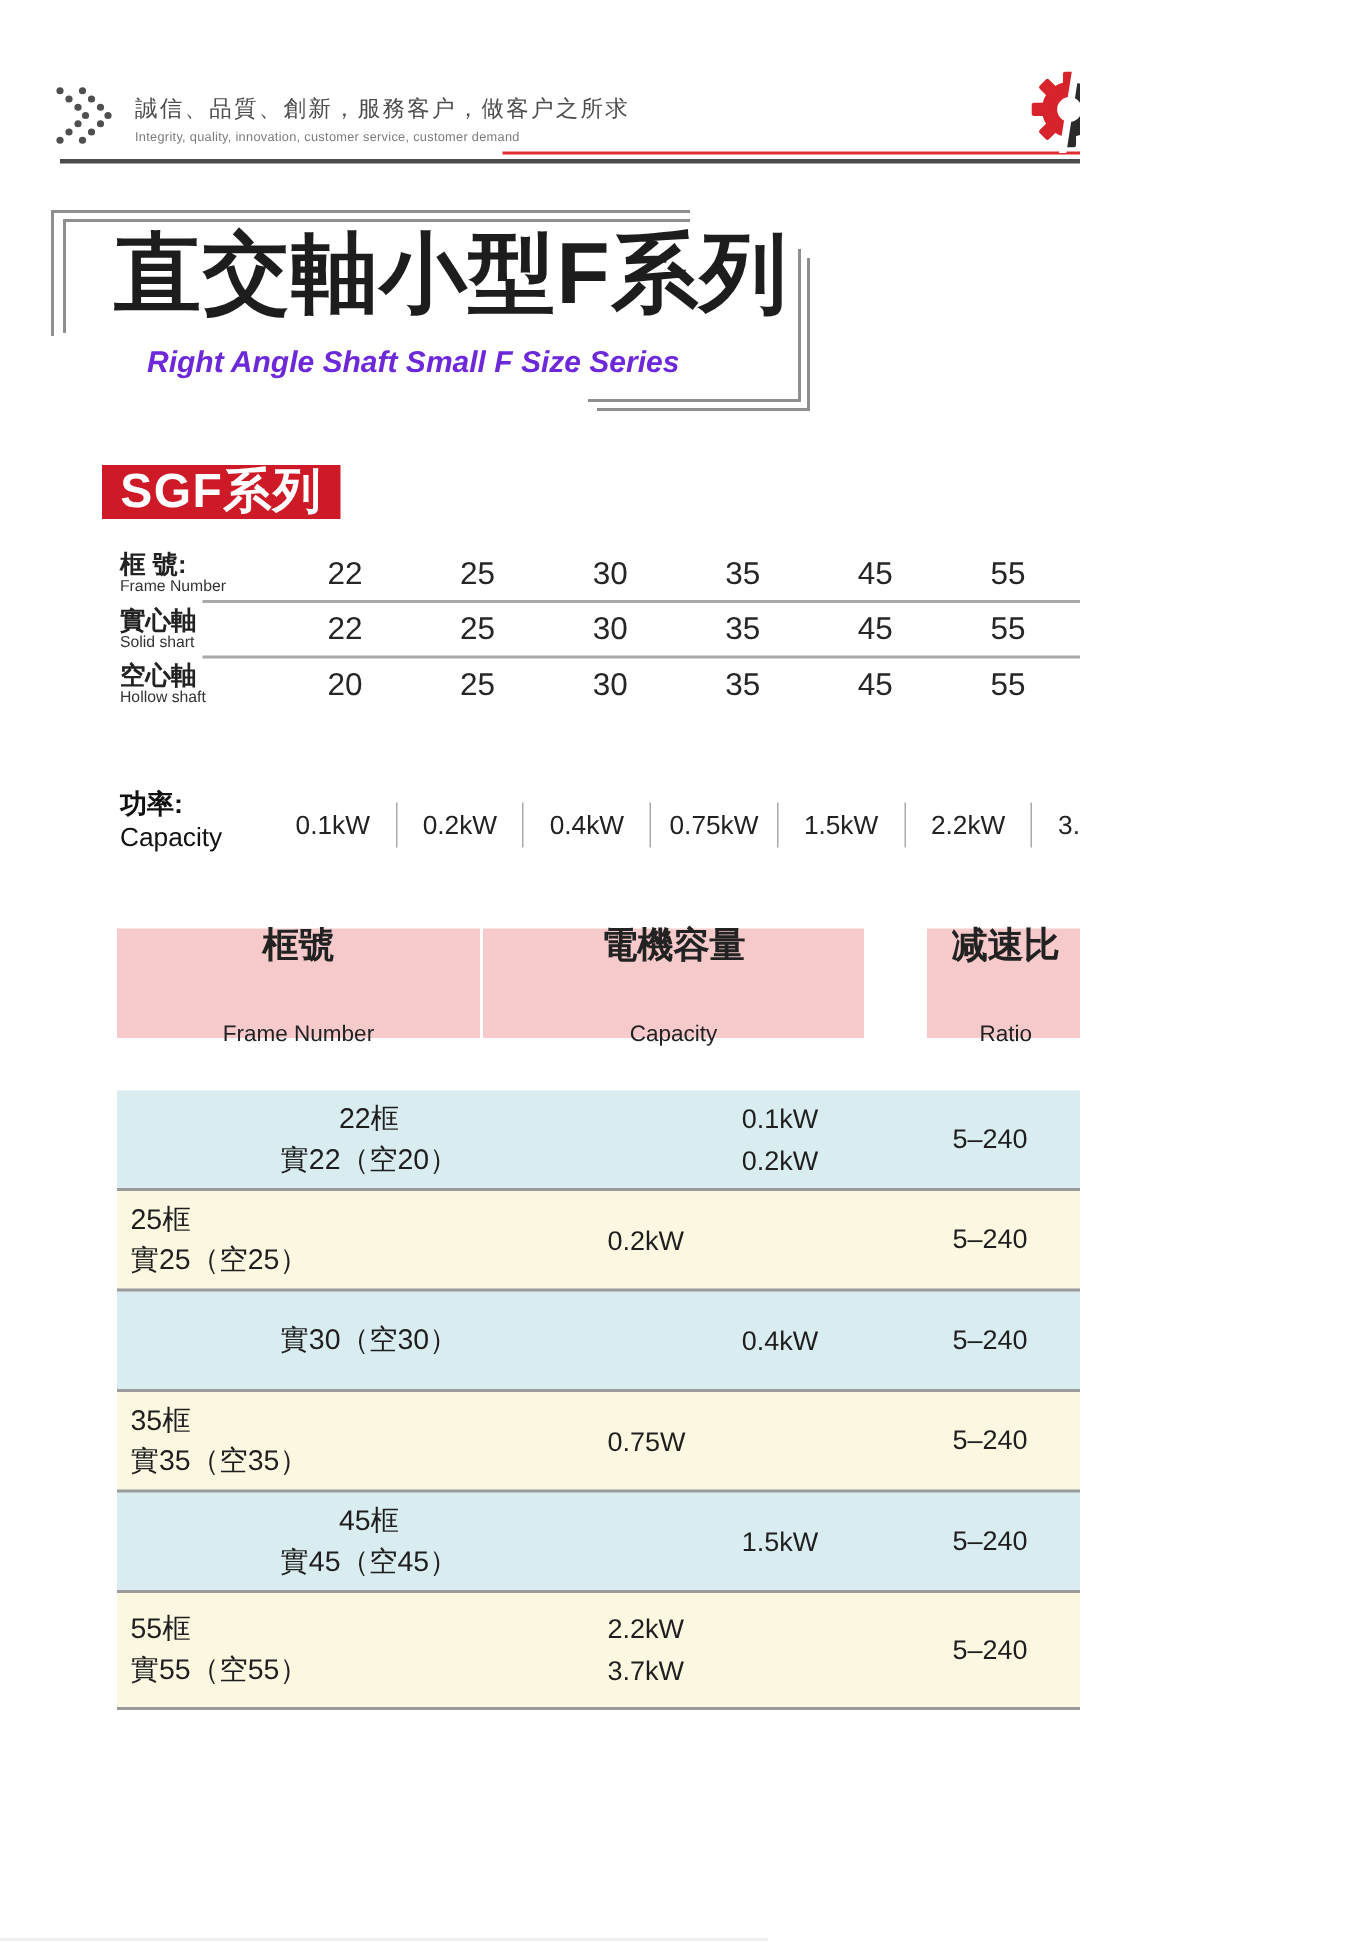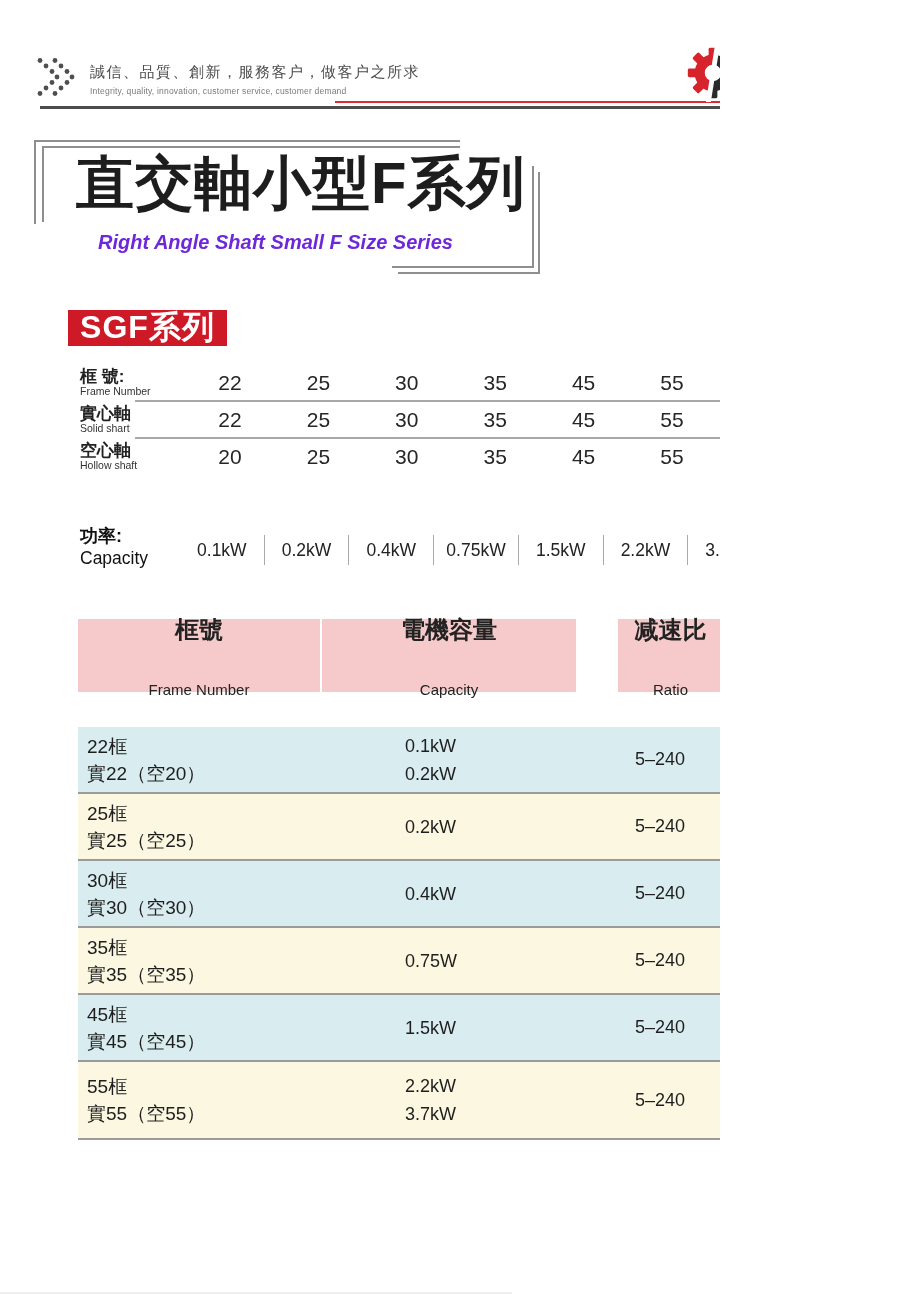--- a/index.html
+++ b/index.html
@@ -53,21 +53,21 @@
   .main-table{position:absolute;left:78px;top:619px;width:717px;}
   .thead{display:grid;grid-template-columns:242px 254px 217px;column-gap:2px;}
   .th{background:var(--header-pink,#f6caca);height:73px;display:flex;flex-direction:column;justify-content:center;align-items:center;gap:32px;}
   .th-zh{font-size:24px;font-weight:bold;color:#222;}
   .th-en{font-size:15px;color:#222;margin-top:3px;}
   .th-ratio{padding-right:72px;margin-left:40px;}
   .tbody{margin-top:35px;border-bottom:2px solid #9b9b9b;}
   .tr{display:grid;grid-template-columns:327px 230px 1fr;min-height:65px;}
   .tr + .tr{border-top:2px solid #9b9b9b;}
   .tr:last-child{min-height:76px;}
-  .tone-blue{background:var(--row-blue,#d9edf0);}
+  .tone-blue{background:var(--row-blue,#d9edf0);text-align:center;}
   .tone-yellow{background:var(--row-yellow,#fbf7e0);}
   .cell-frame{display:flex;flex-direction:column;justify-content:center;padding-left:9px;font-size:19px;color:#1e1e1e;line-height:27px;}
   .cell-cap{display:flex;flex-direction:column;justify-content:center;font-size:18px;color:#1e1e1e;line-height:28px;}
   .cell-ratio{display:flex;align-items:center;font-size:18px;color:#1e1e1e;}
   
   .foot-line{position:absolute;left:0;top:1292px;width:512px;height:2px;background:#efefef;}
 </style>
 </head>
 <body>
 
@@ -238,21 +238,20 @@
     </div>
     <div class="cell-cap">
             <div class="cap-line">0.2kW</div>
           </div>
     <div class="cell-ratio">
             <span>5–240</span>
           </div>
   </div>
         <div class="tr tone-blue">
     <div class="cell-frame">
-      <div class="f1">30框</div>
       <div class="f2">實30（空30）</div>
     </div>
     <div class="cell-cap">
             <div class="cap-line">0.4kW</div>
           </div>
     <div class="cell-ratio">
             <span>5–240</span>
           </div>
   </div>
         <div class="tr tone-yellow">

